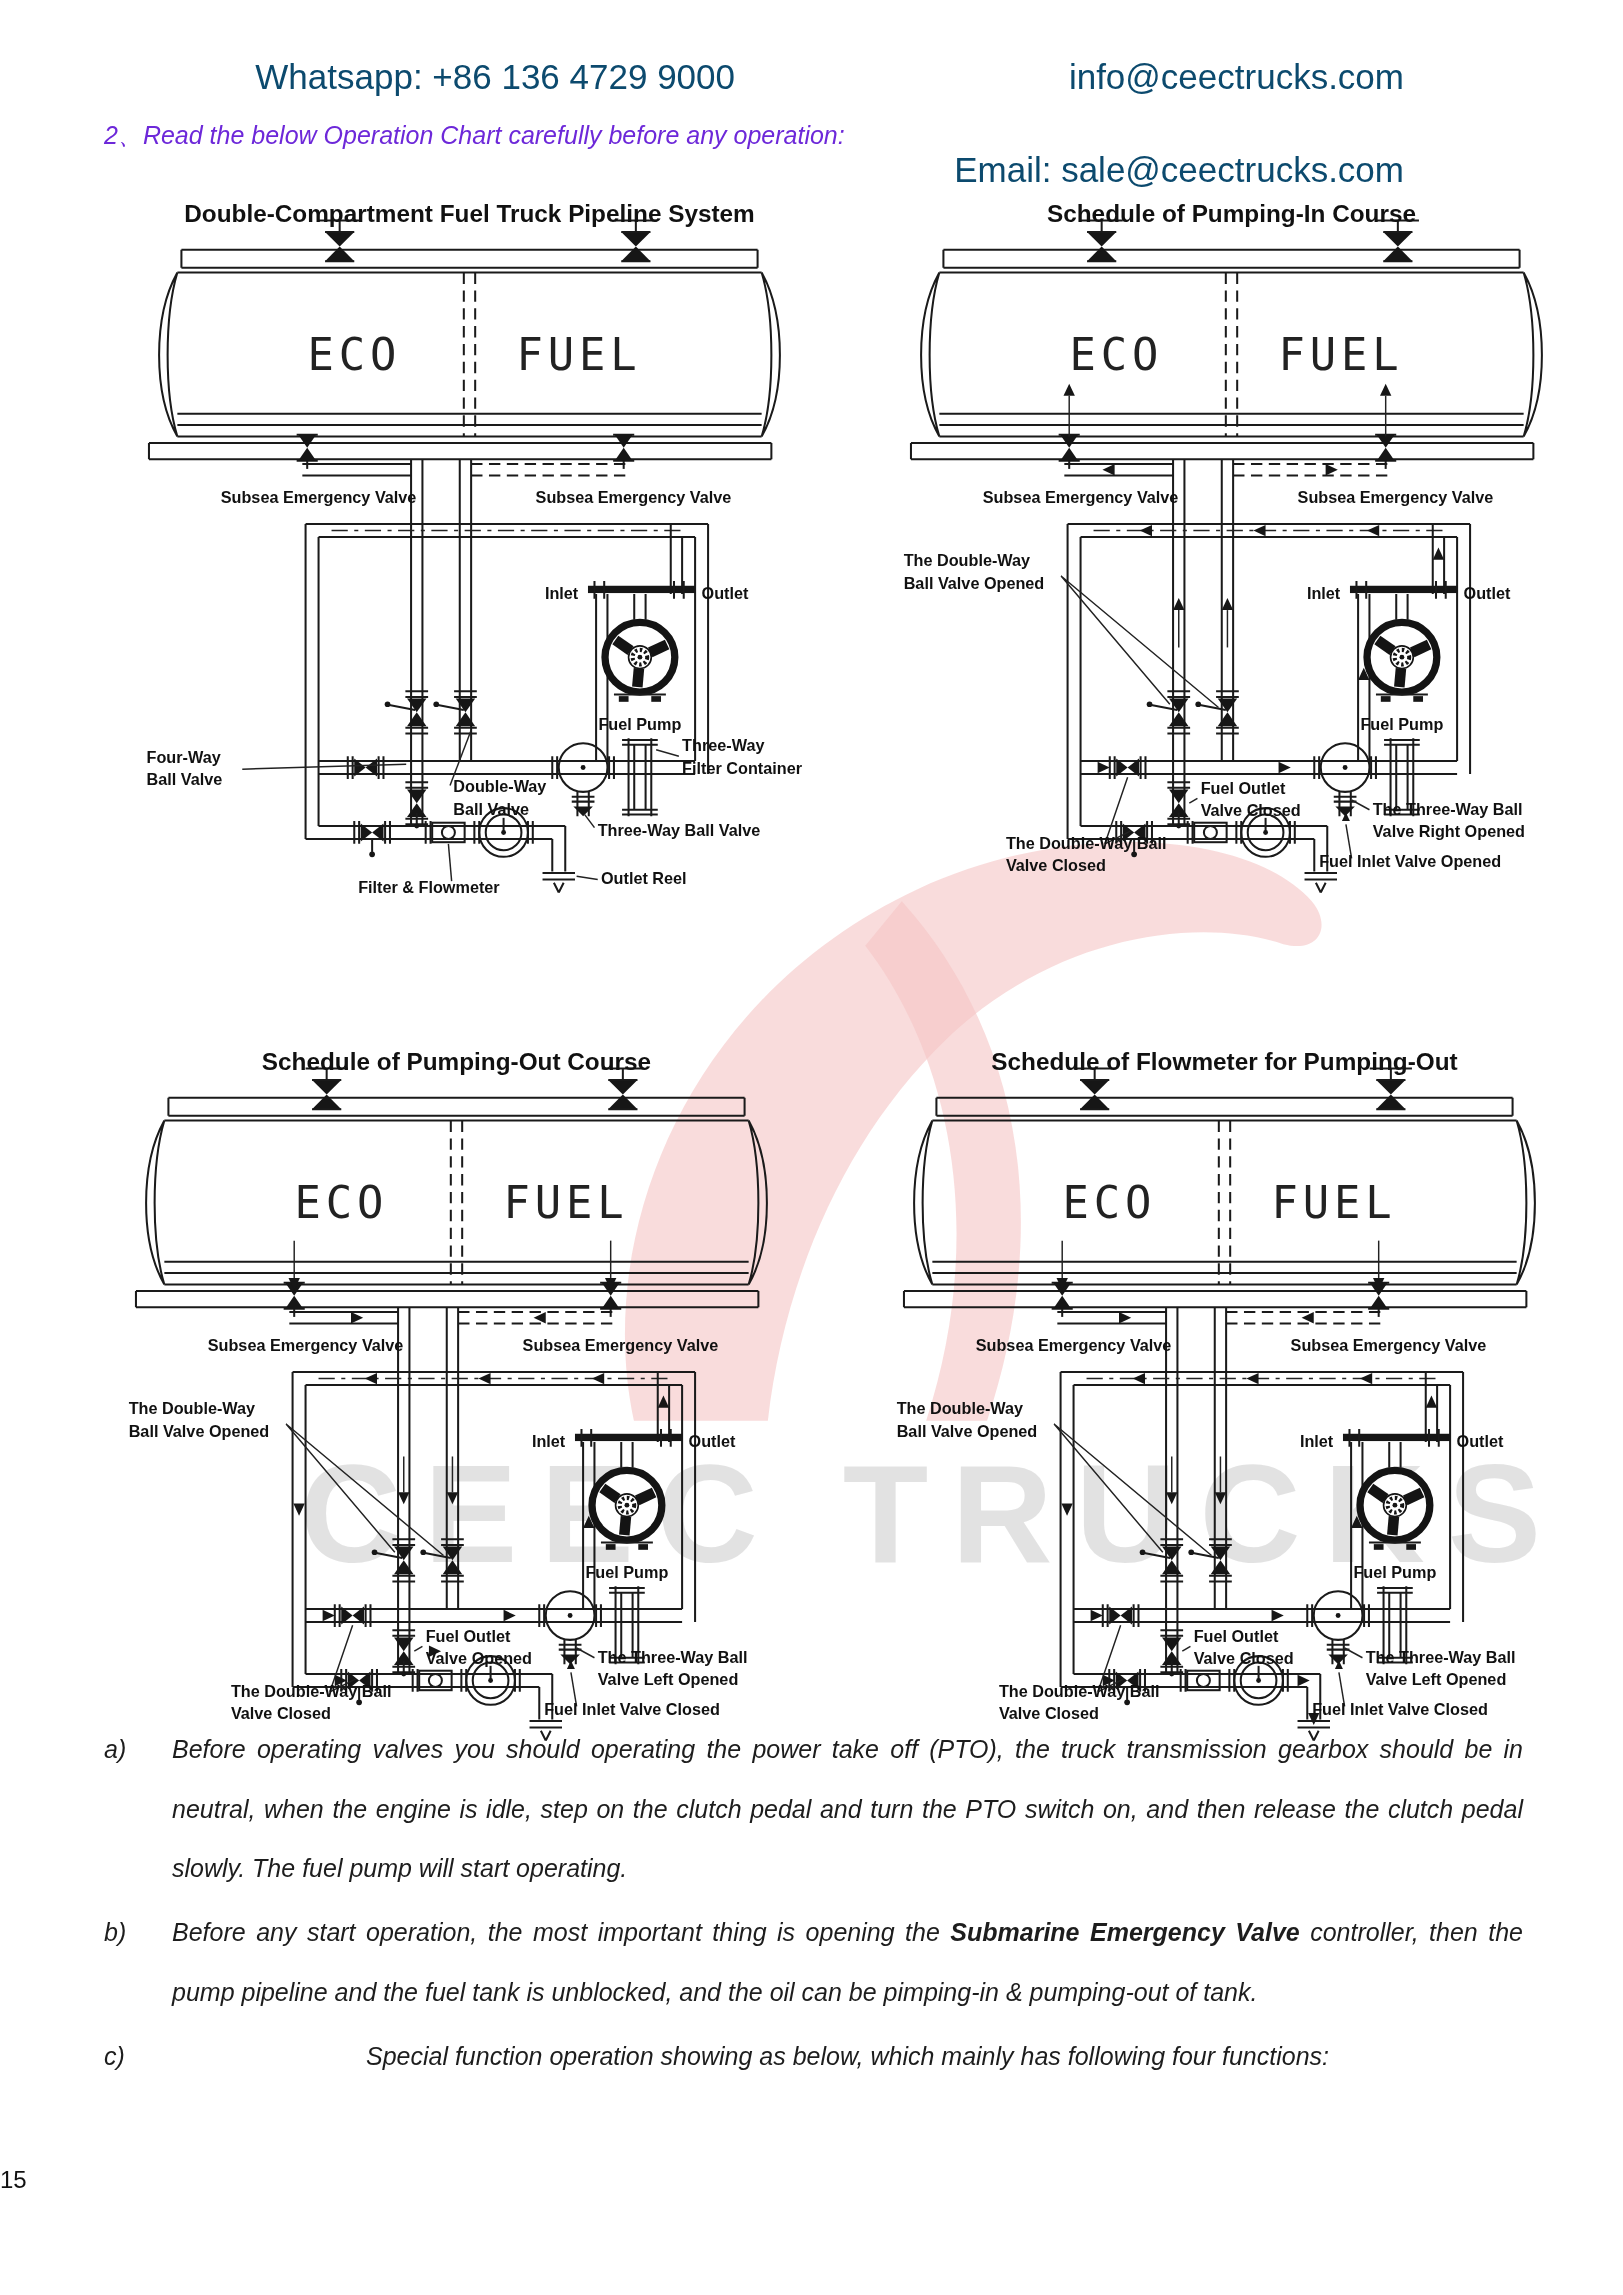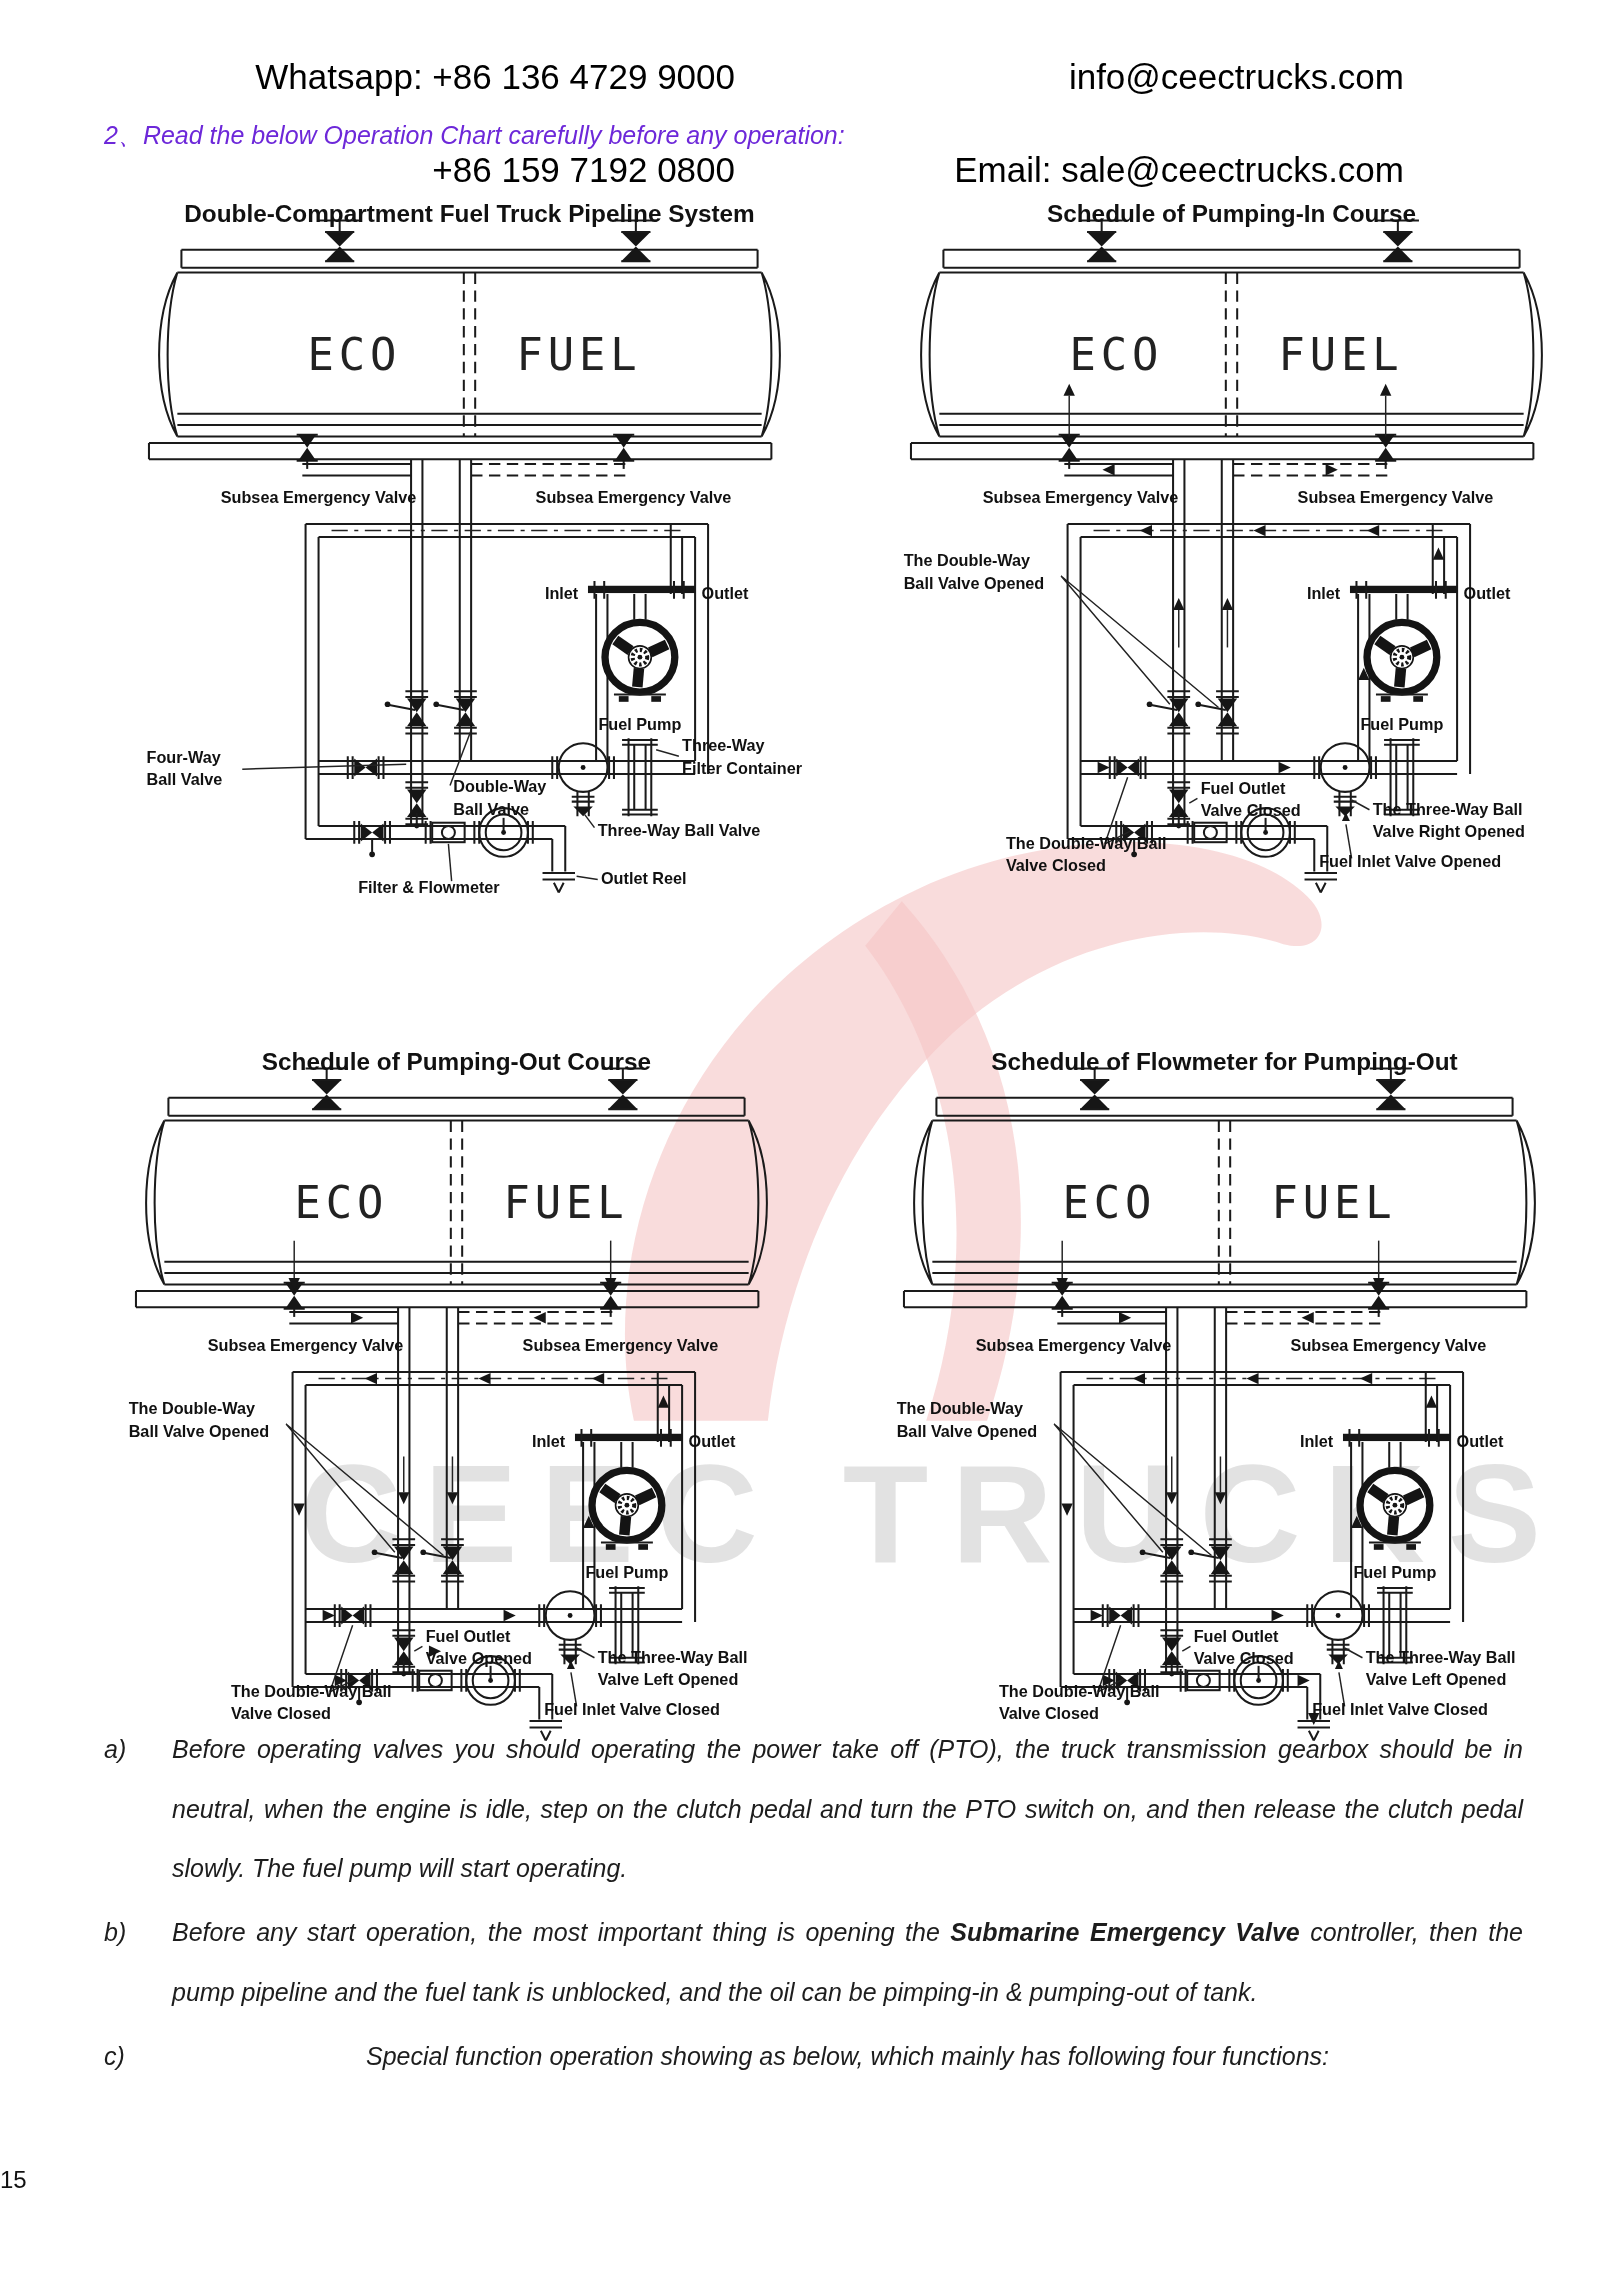--- a/index.html
+++ b/index.html
@@ -1,20 +1,20 @@
 <!DOCTYPE html>
 <html style="font-size:13px"><head>
 <meta charset="utf-8">
 <style>
   html,body{margin:0;padding:0;}
   body{width:1624px;height:2295px;position:relative;background:#ffffff;overflow:hidden;
        font-family:"Liberation Sans",sans-serif;}
   .abs{position:absolute;}
   
-  .contact{font-size:35px;color:#000000;line-height:1.32;text-align:right;white-space:pre-line;z-index:3;}
+  .contact{font-size:35px;color:#0c4a6e;line-height:1.32;text-align:right;white-space:pre-line;z-index:3;}
   
   .intro{font-style:italic;font-size:25px;color:#6d28d9;z-index:3;}
   .paras{z-index:3;}
   .para{display:flex;gap:21px;font-style:italic;font-size:25px;line-height:2.38;color:#1d1d1d;margin-bottom:4.9px;}
   .para .mk{flex:0 0 47px;}
   .para .tx{flex:1;text-align:justify;}
   .para .tx b{font-weight:bold;}
   .pageno{font-size:24px;color:#111;text-align:left;width:100%;z-index:3;}
   
   .wm-text{font-size:140px;font-weight:bold;letter-spacing:23px;color:#b9b9b9;opacity:.40;
@@ -40,21 +40,20 @@
 
 <svg class="abs wm-swoosh" style="left:577px;top:824px;" width="812" height="617" viewBox="0 0 1000 760">
   <path d="M70,735 C20,500 140,210 420,80 C610,-8 830,10 905,95 C930,125 915,160 870,148
            C760,112 585,140 455,265 C330,385 255,560 235,735 Z" fill="#f5c4c4" opacity="0.6"></path>
   <path d="M400,95 C540,250 590,480 505,735 L430,735 C500,520 470,300 355,150 Z" fill="#f5c4c4" opacity="0.6"></path>
 </svg>
 <div class="abs wm-text" style="left:300px;top:1433px;">CEEC TRUCKS</div>
 
 <div class="abs contact" style="left:199px;top:8px;width:536px;">
   <div>Whatsapp: +86 136 4729 9000</div>
-  <div>+86 159 7192 0800</div>
 </div>
 <div class="abs contact" style="left:897px;top:8px;width:507px;">
   <div>info@ceectrucks.com</div>
   <div>Email: sale@ceectrucks.com</div>
 </div>
 
 <div class="abs intro" style="left:104px;top:119px;">2、Read the below Operation Chart carefully before any operation:</div>
 
 <svg width="0" height="0" style="position:absolute" aria-hidden="true">
 <defs>

